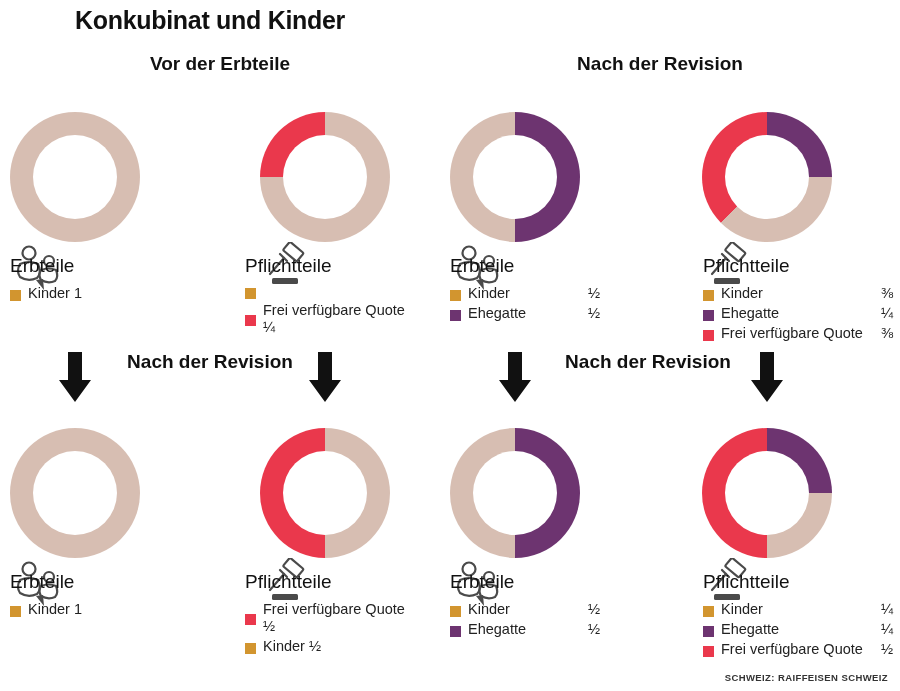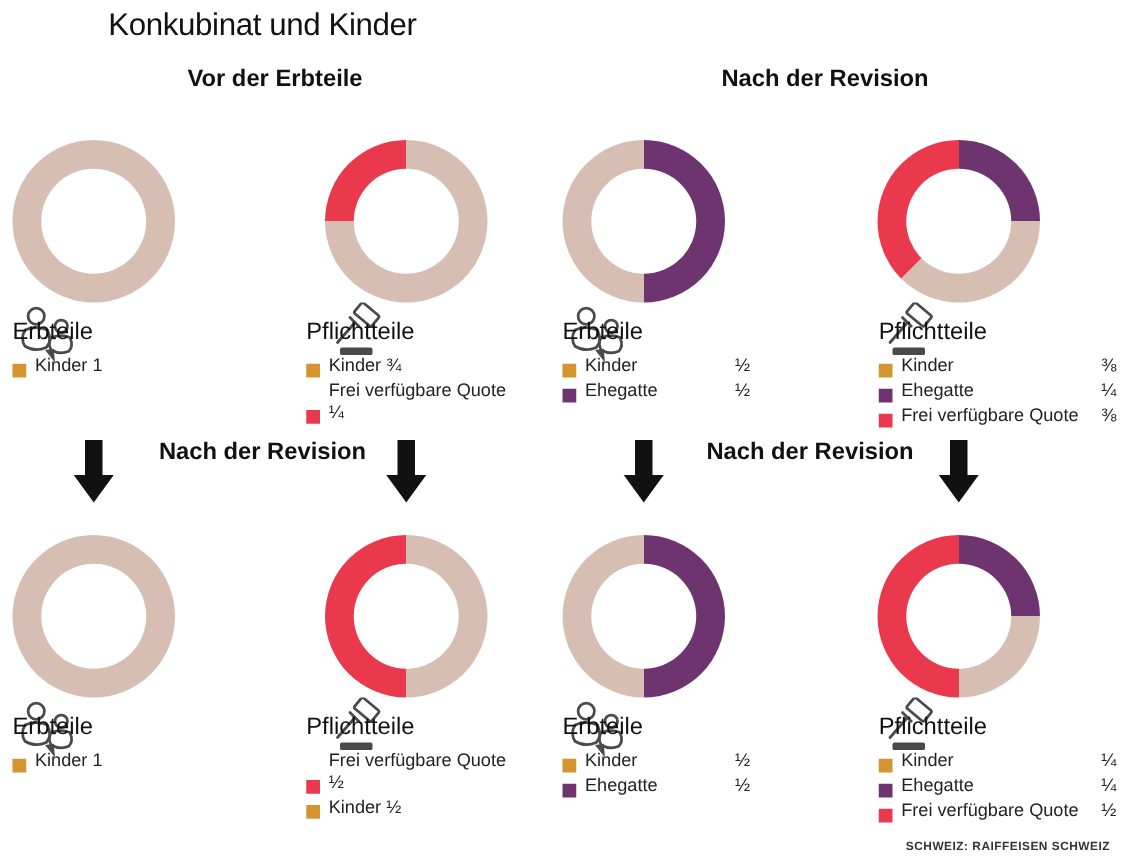--- a/index.html
+++ b/index.html
@@ -10,21 +10,21 @@
     font-family: "Liberation Sans", sans-serif;
     color: #1a1a1a;
     position: relative;
     overflow: hidden;
   }
   .stage { position: relative; width: 900px; height: 691px; }
 
   .col-title {
     position: absolute;
     font-size: 25px;
-    font-weight: normal;
+    font-weight: bold;
     text-align: center;
     letter-spacing: -0.3px;
     color: #111;
   }
   .phase-title {
     position: absolute;
     font-size: 19px;
     font-weight: bold;
     text-align: center;
     color: #111;
@@ -47,21 +47,21 @@
 
   .legend { position: absolute; }
   .legend h3 {
     margin: 0 0 8px 0;
     font-size: 19px;
     font-weight: normal;
     color: #111;
   }
   .legend-row {
     display: flex;
-    align-items: flex-end;
+    align-items: center;
     font-size: 14.5px;
     line-height: 17px;
     margin-bottom: 3px;
     color: #222;
   }
   .swatch {
     width: 11px; height: 11px;
     margin-top: 3px;
     margin-right: 7px;
     flex: 0 0 11px;
@@ -156,21 +156,20 @@
     <div class="legend-row">
       <span class="swatch" style="background:#d2952f"></span>
       <span class="legend-label">Kinder 1</span>
     </div>
   </div>
 
   <div class="legend" style="left:245px; top:255px; width:175px;">
     <h3>Pflichtteile</h3>
     <div class="legend-row">
       <span class="swatch" style="background:#d2952f"></span>
-      <span class="legend-label">Kinder ¾</span>
     </div>
     <div class="legend-row">
       <span class="swatch" style="background:#ea384c"></span>
       <span class="legend-label">Frei verfügbare Quote ¼</span>
     </div>
   </div>
 
   <div class="legend aligned" style="left:450px; top:255px; width:150px;">
     <h3>Erbteile</h3>
     <div class="legend-row">

